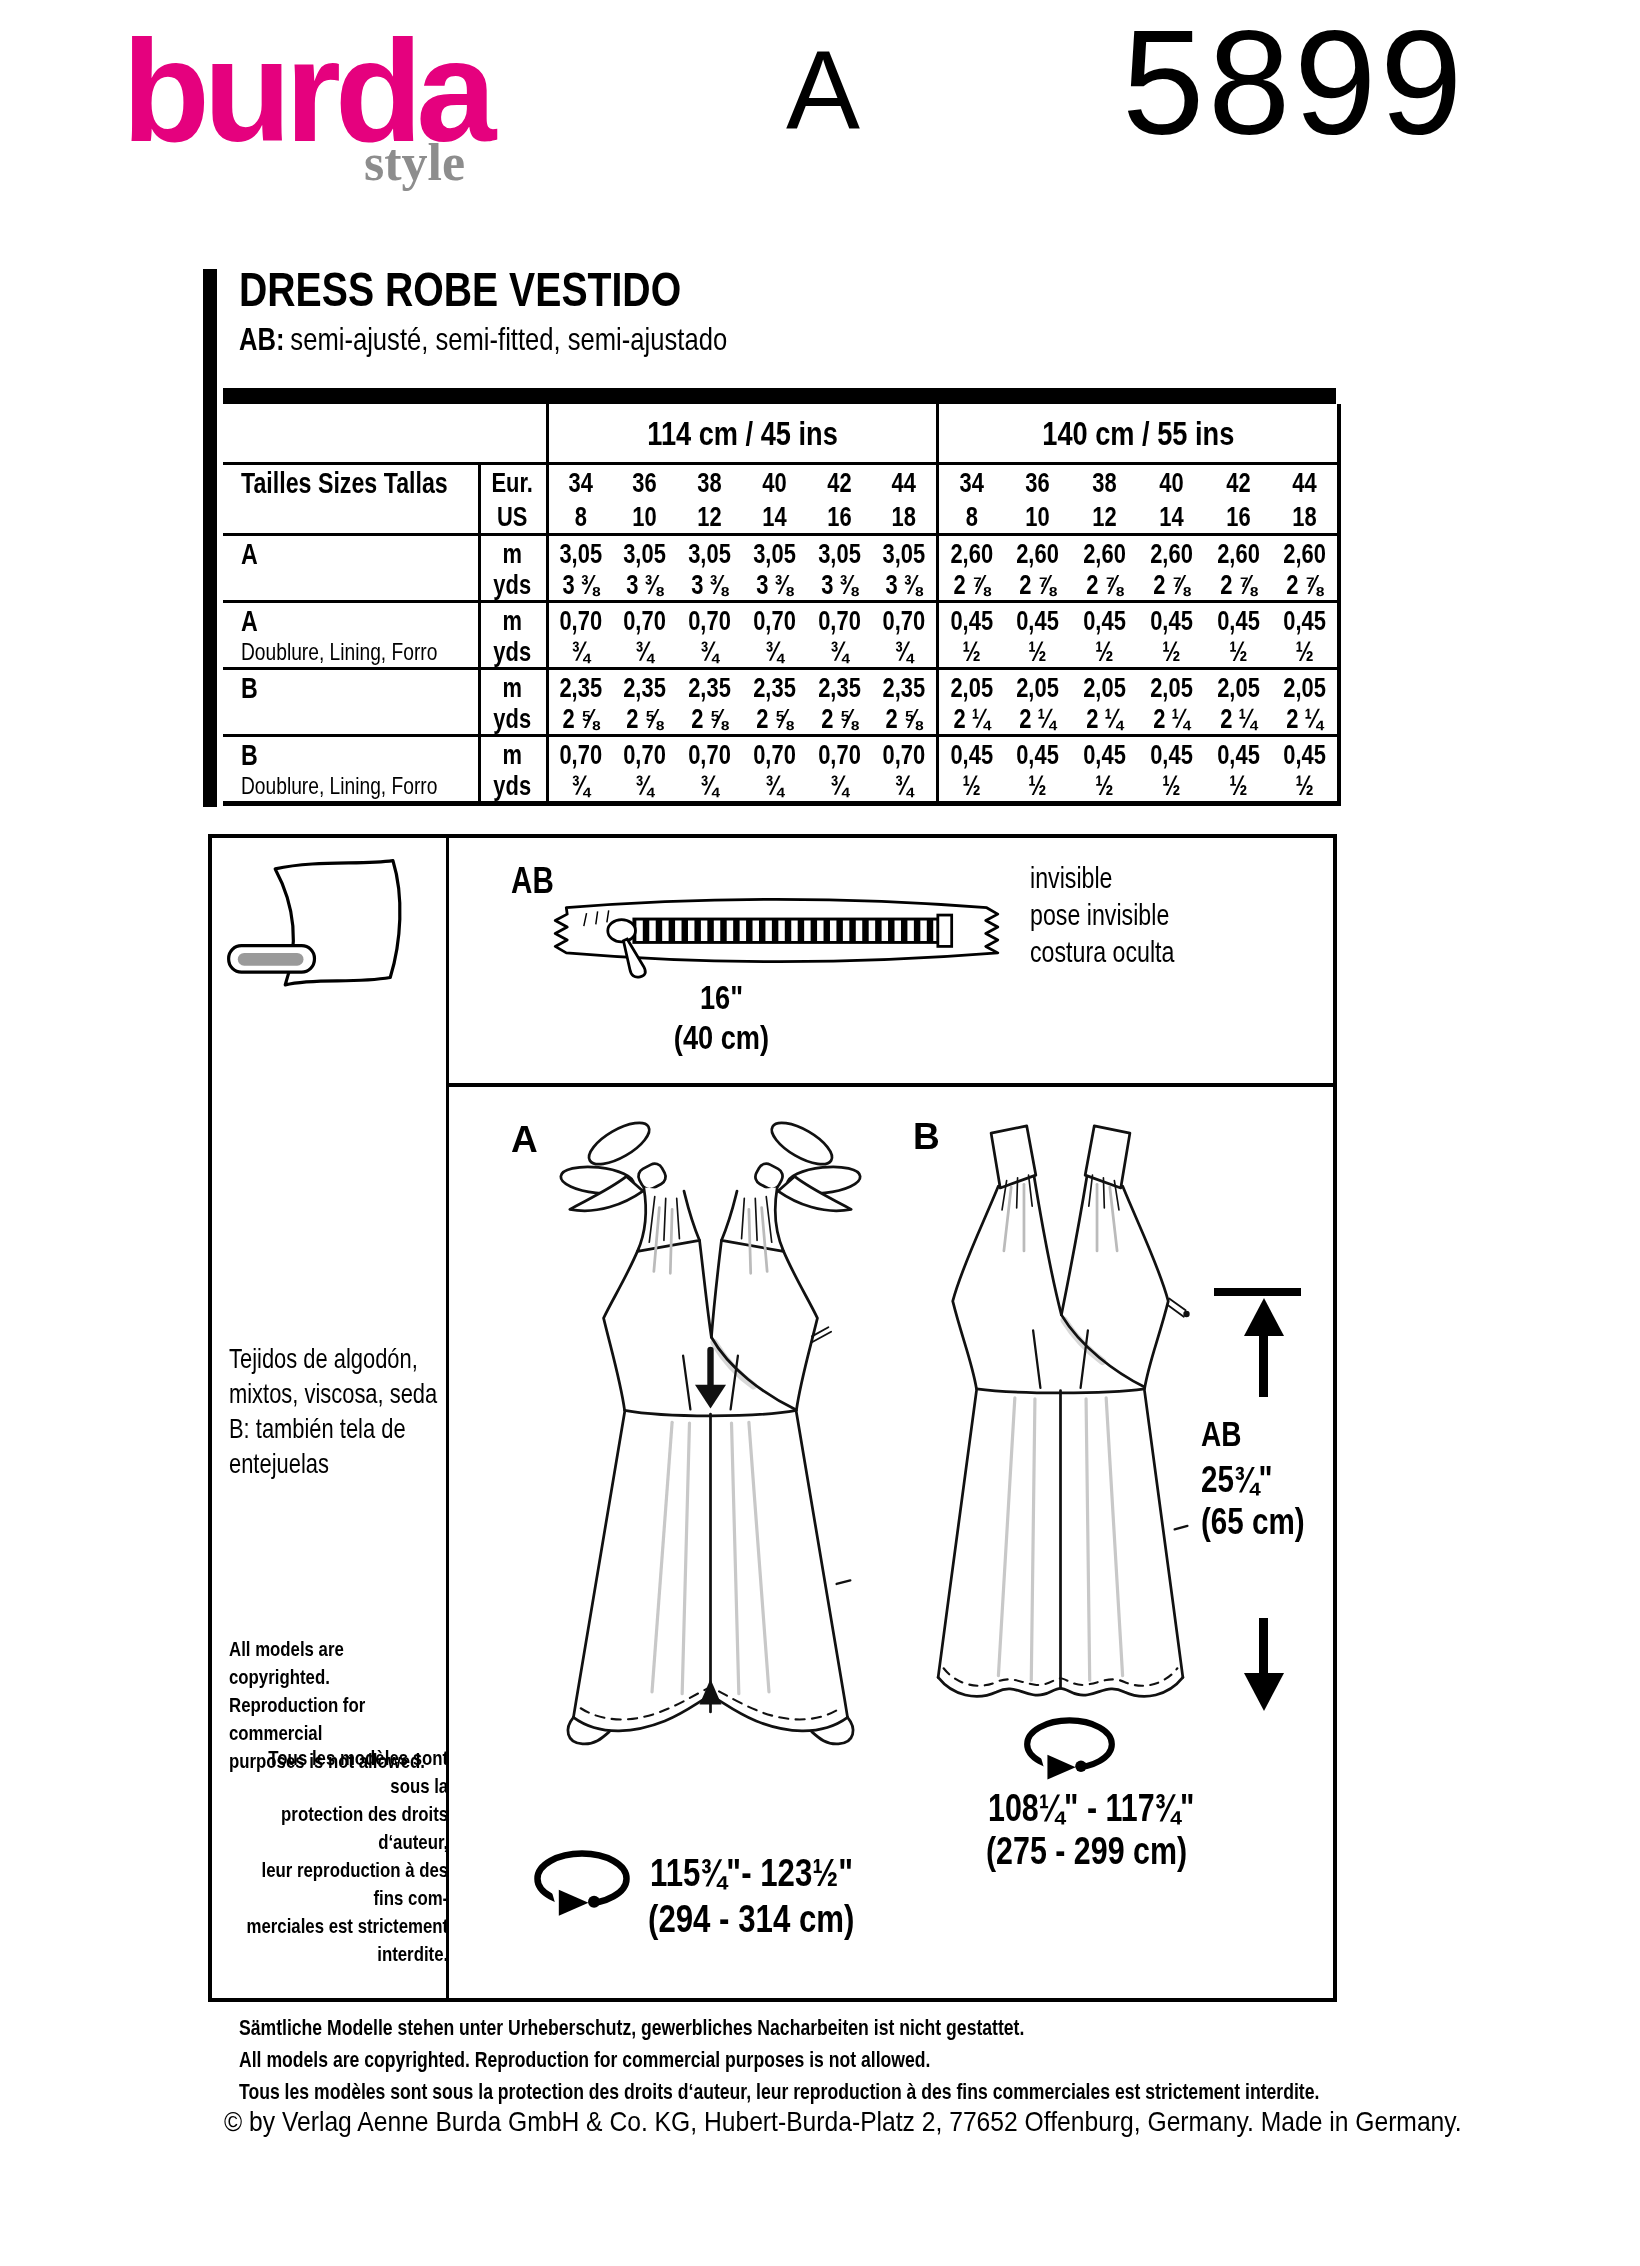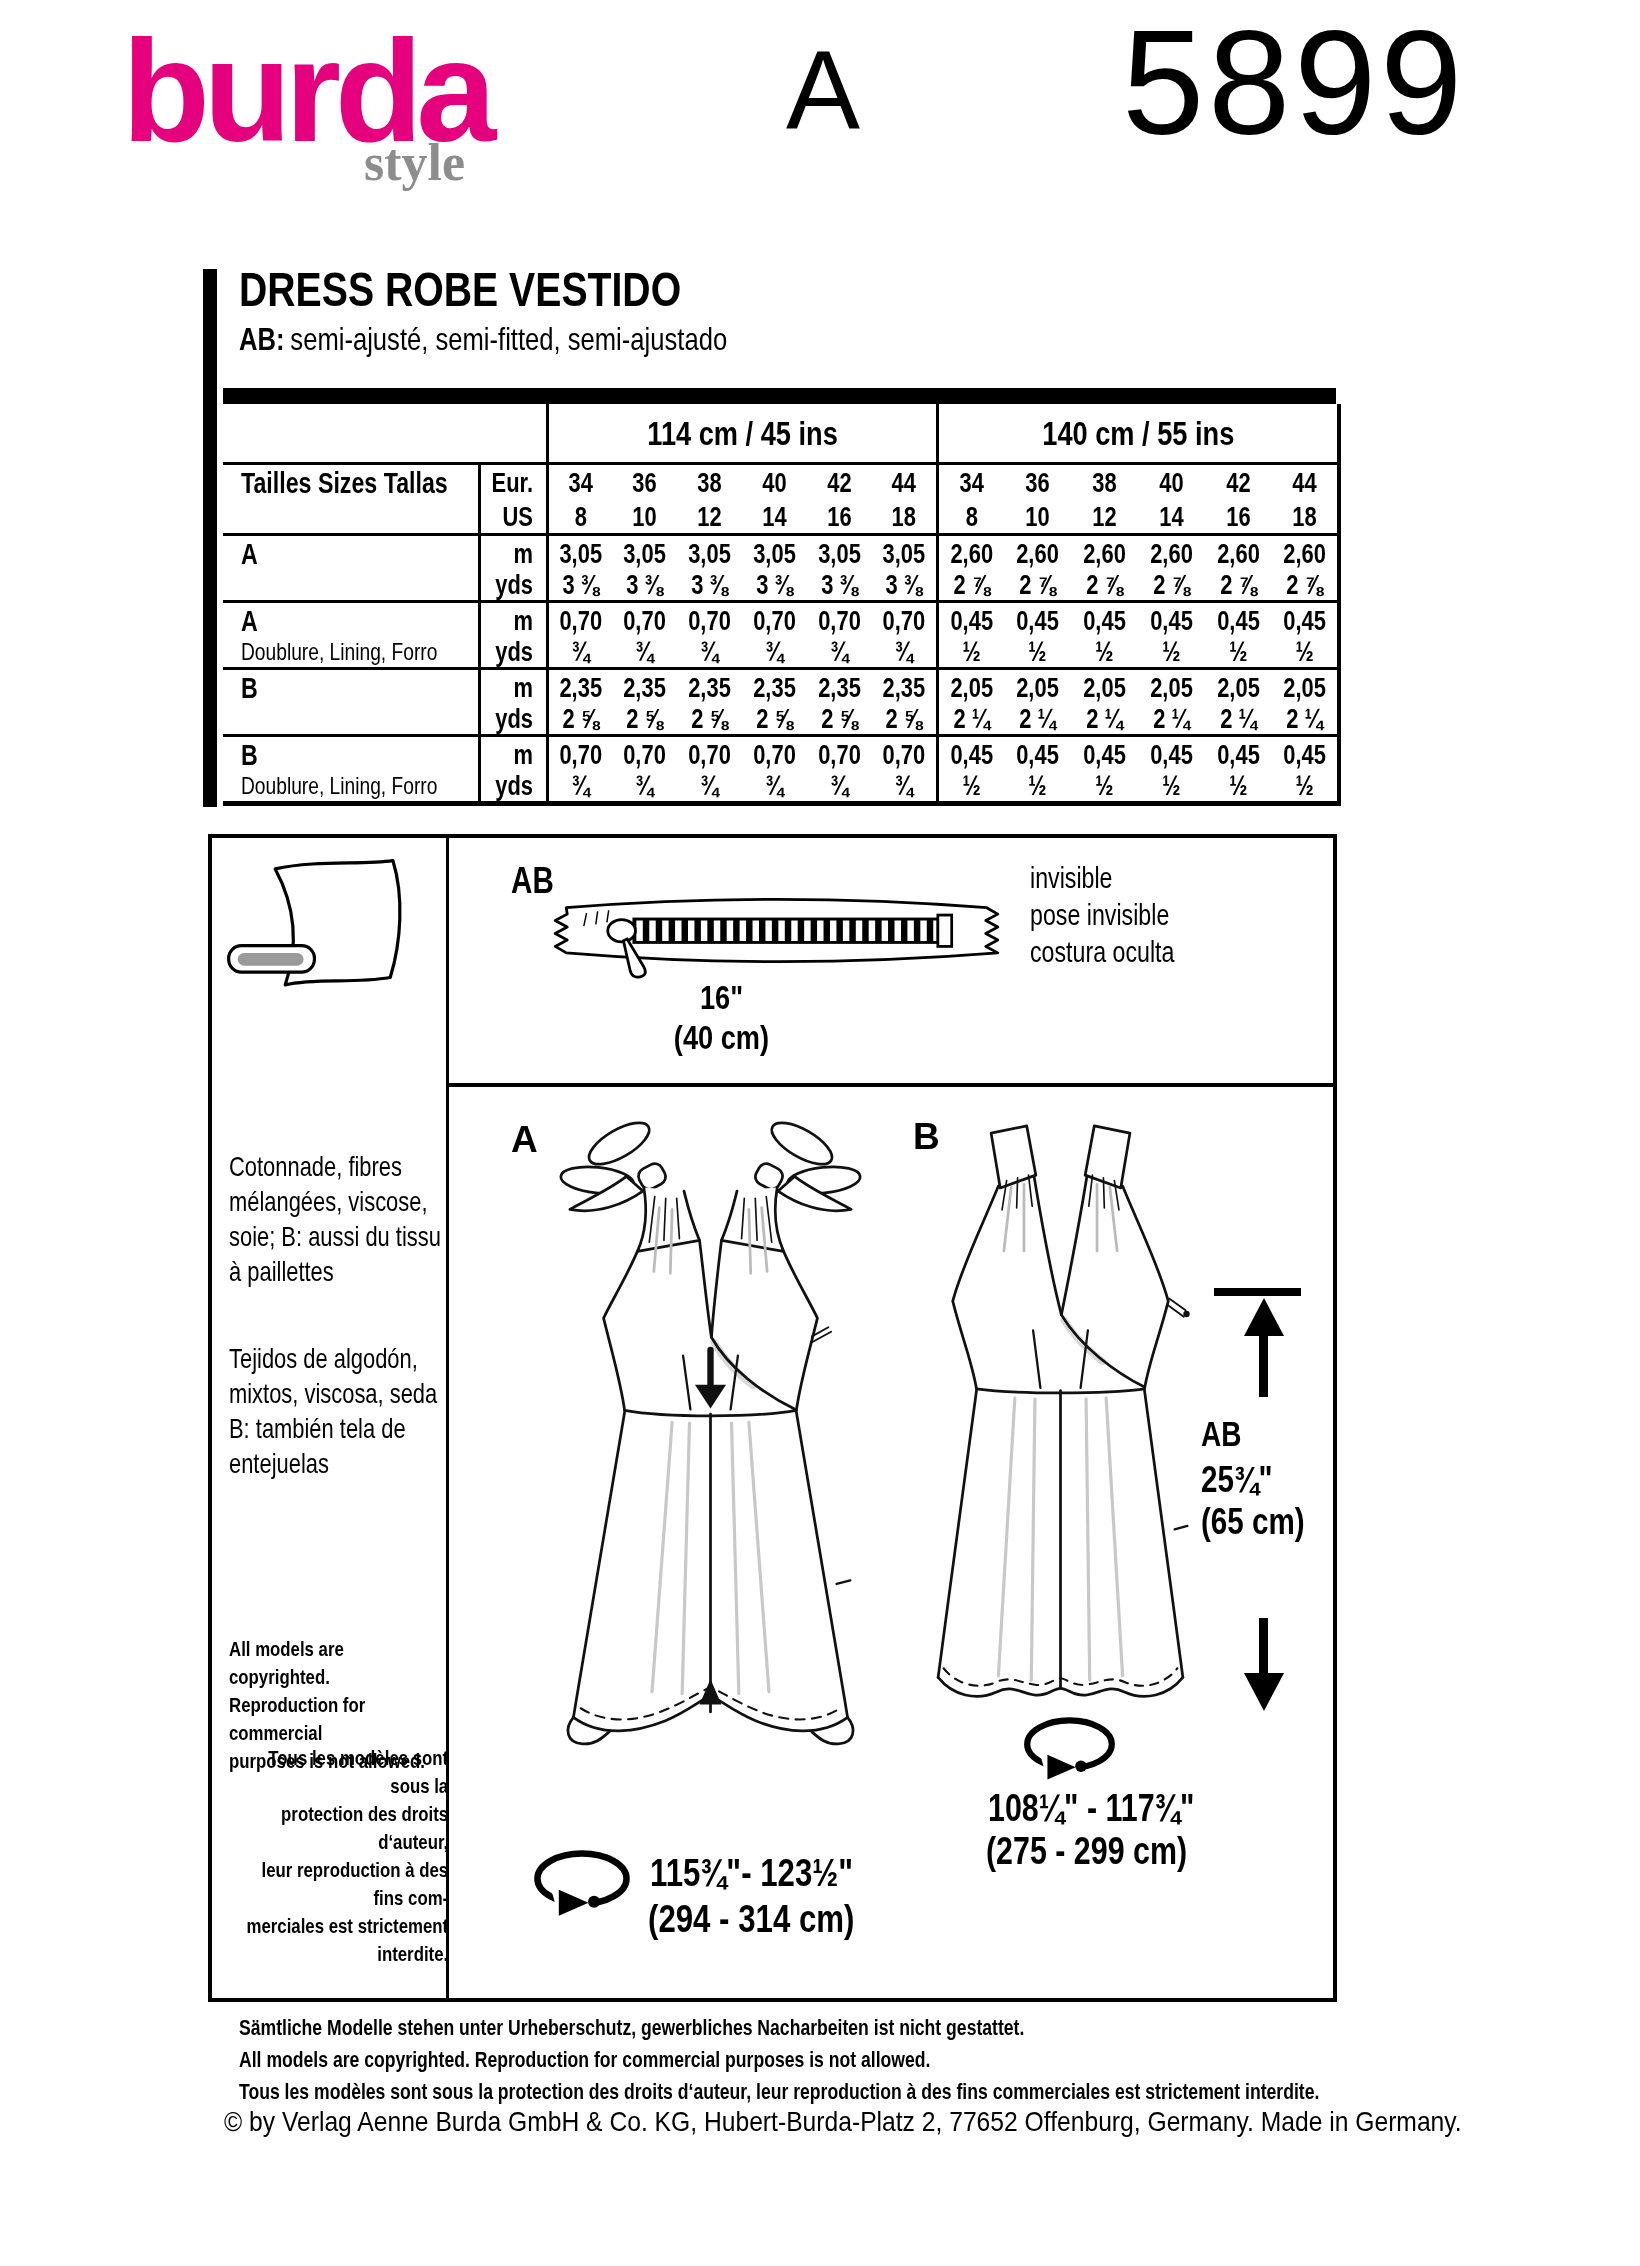--- a/index.html
+++ b/index.html
@@ -32,21 +32,21 @@
   .yt tr.rlast td{border-bottom:5.5px solid #000;}
   .yt td.vr{border-right:3.7px solid #000;}
   .yt td.vl{border-left:3.7px solid #000;}
   .yt .wh{height:58px;font-size:34px;font-weight:700;text-align:center;}
   .yt .wh .cxc{line-height:58px;}
   .yt tr.rsz td{height:68px;}
   .yt tr.rfab td{height:62px;}
   .yt .lblc{text-align:left;}
   .yt .lblc .big{font-size:29px;font-weight:700;line-height:33px;padding:1.8px 0 0 18.3px;}
   .yt .lblc .sub{font-size:24px;font-weight:400;line-height:27.4px;padding-left:18.3px;}
-  .yt .unitc div{font-size:27.4px;font-weight:700;line-height:31px;text-align:right;padding-right:13px;}
+  .yt .unitc div{font-size:27.4px;font-weight:700;line-height:31px;text-align:center;padding-right:13px;}
   .yt .vc div{font-size:27.4px;font-weight:700;line-height:31px;text-align:center;transform:scaleX(.8);}
   .yt tr.rsz .vc div,.yt tr.rsz .unitc div{line-height:33px;padding-top:0.9px;}
   .yt tr.rfab td > div:first-child{padding-top:1.8px;}
 
   
   .bigbox{left:208px;top:834px;width:1129px;height:1168px;border:4.6px solid #000;box-sizing:border-box;}
   .box-left{position:absolute;left:0;top:0;bottom:0;width:234px;border-right:3.7px solid #000;}
   .hdiv{position:absolute;left:234px;right:0;top:245px;height:3.7px;background:#000;}
   .fab-para{font-size:27.4px;font-weight:400;line-height:35px;}
   .copy-para{font-size:21px;font-weight:700;line-height:28px;}
@@ -415,26 +415,20 @@
     <div class="box-left"></div>
     <div class="hdiv"></div>
 
     <svg class="abs" style="left:12.8px;top:18.3px;" width="199" height="139" viewBox="0 0 218 152">
       <path d="M160,12 L141,82" stroke="#d5d5d5" stroke-width="11" fill="none"></path>
       <path d="M55,14 C100,4 150,10 184,5 C196,44 193,94 181,133 C140,140 100,133 66,141 C81,97 77,55 55,14 Z" fill="#fff" stroke="#000" stroke-width="3.5" stroke-linejoin="round"></path>
       <rect x="4" y="98" width="94" height="29" rx="14" fill="#fff" stroke="#000" stroke-width="3.5"></rect>
       <rect x="14" y="106" width="72" height="14" rx="7" fill="#9a9a9a"></rect>
     </svg>
 
-    <div class="abs fab-para" style="left:17.4px;top:311px;width:274px;">
-        <div class="para">Cotonnade, fibres
-mélangées, viscose,
-soie; B: aussi du tissu
-à paillettes</div>
-      </div>
     <div class="abs fab-para" style="left:17.4px;top:503px;width:274px;">
         <div class="para">Tejidos de algodón,
 mixtos, viscosa, seda
 B: también tela de
 entejuelas</div>
       </div>
 
     <div class="abs copy-para" style="left:17.4px;top:797px;width:274px;">
         <div class="para">All models are copyrighted.
 Reproduction for commercial

